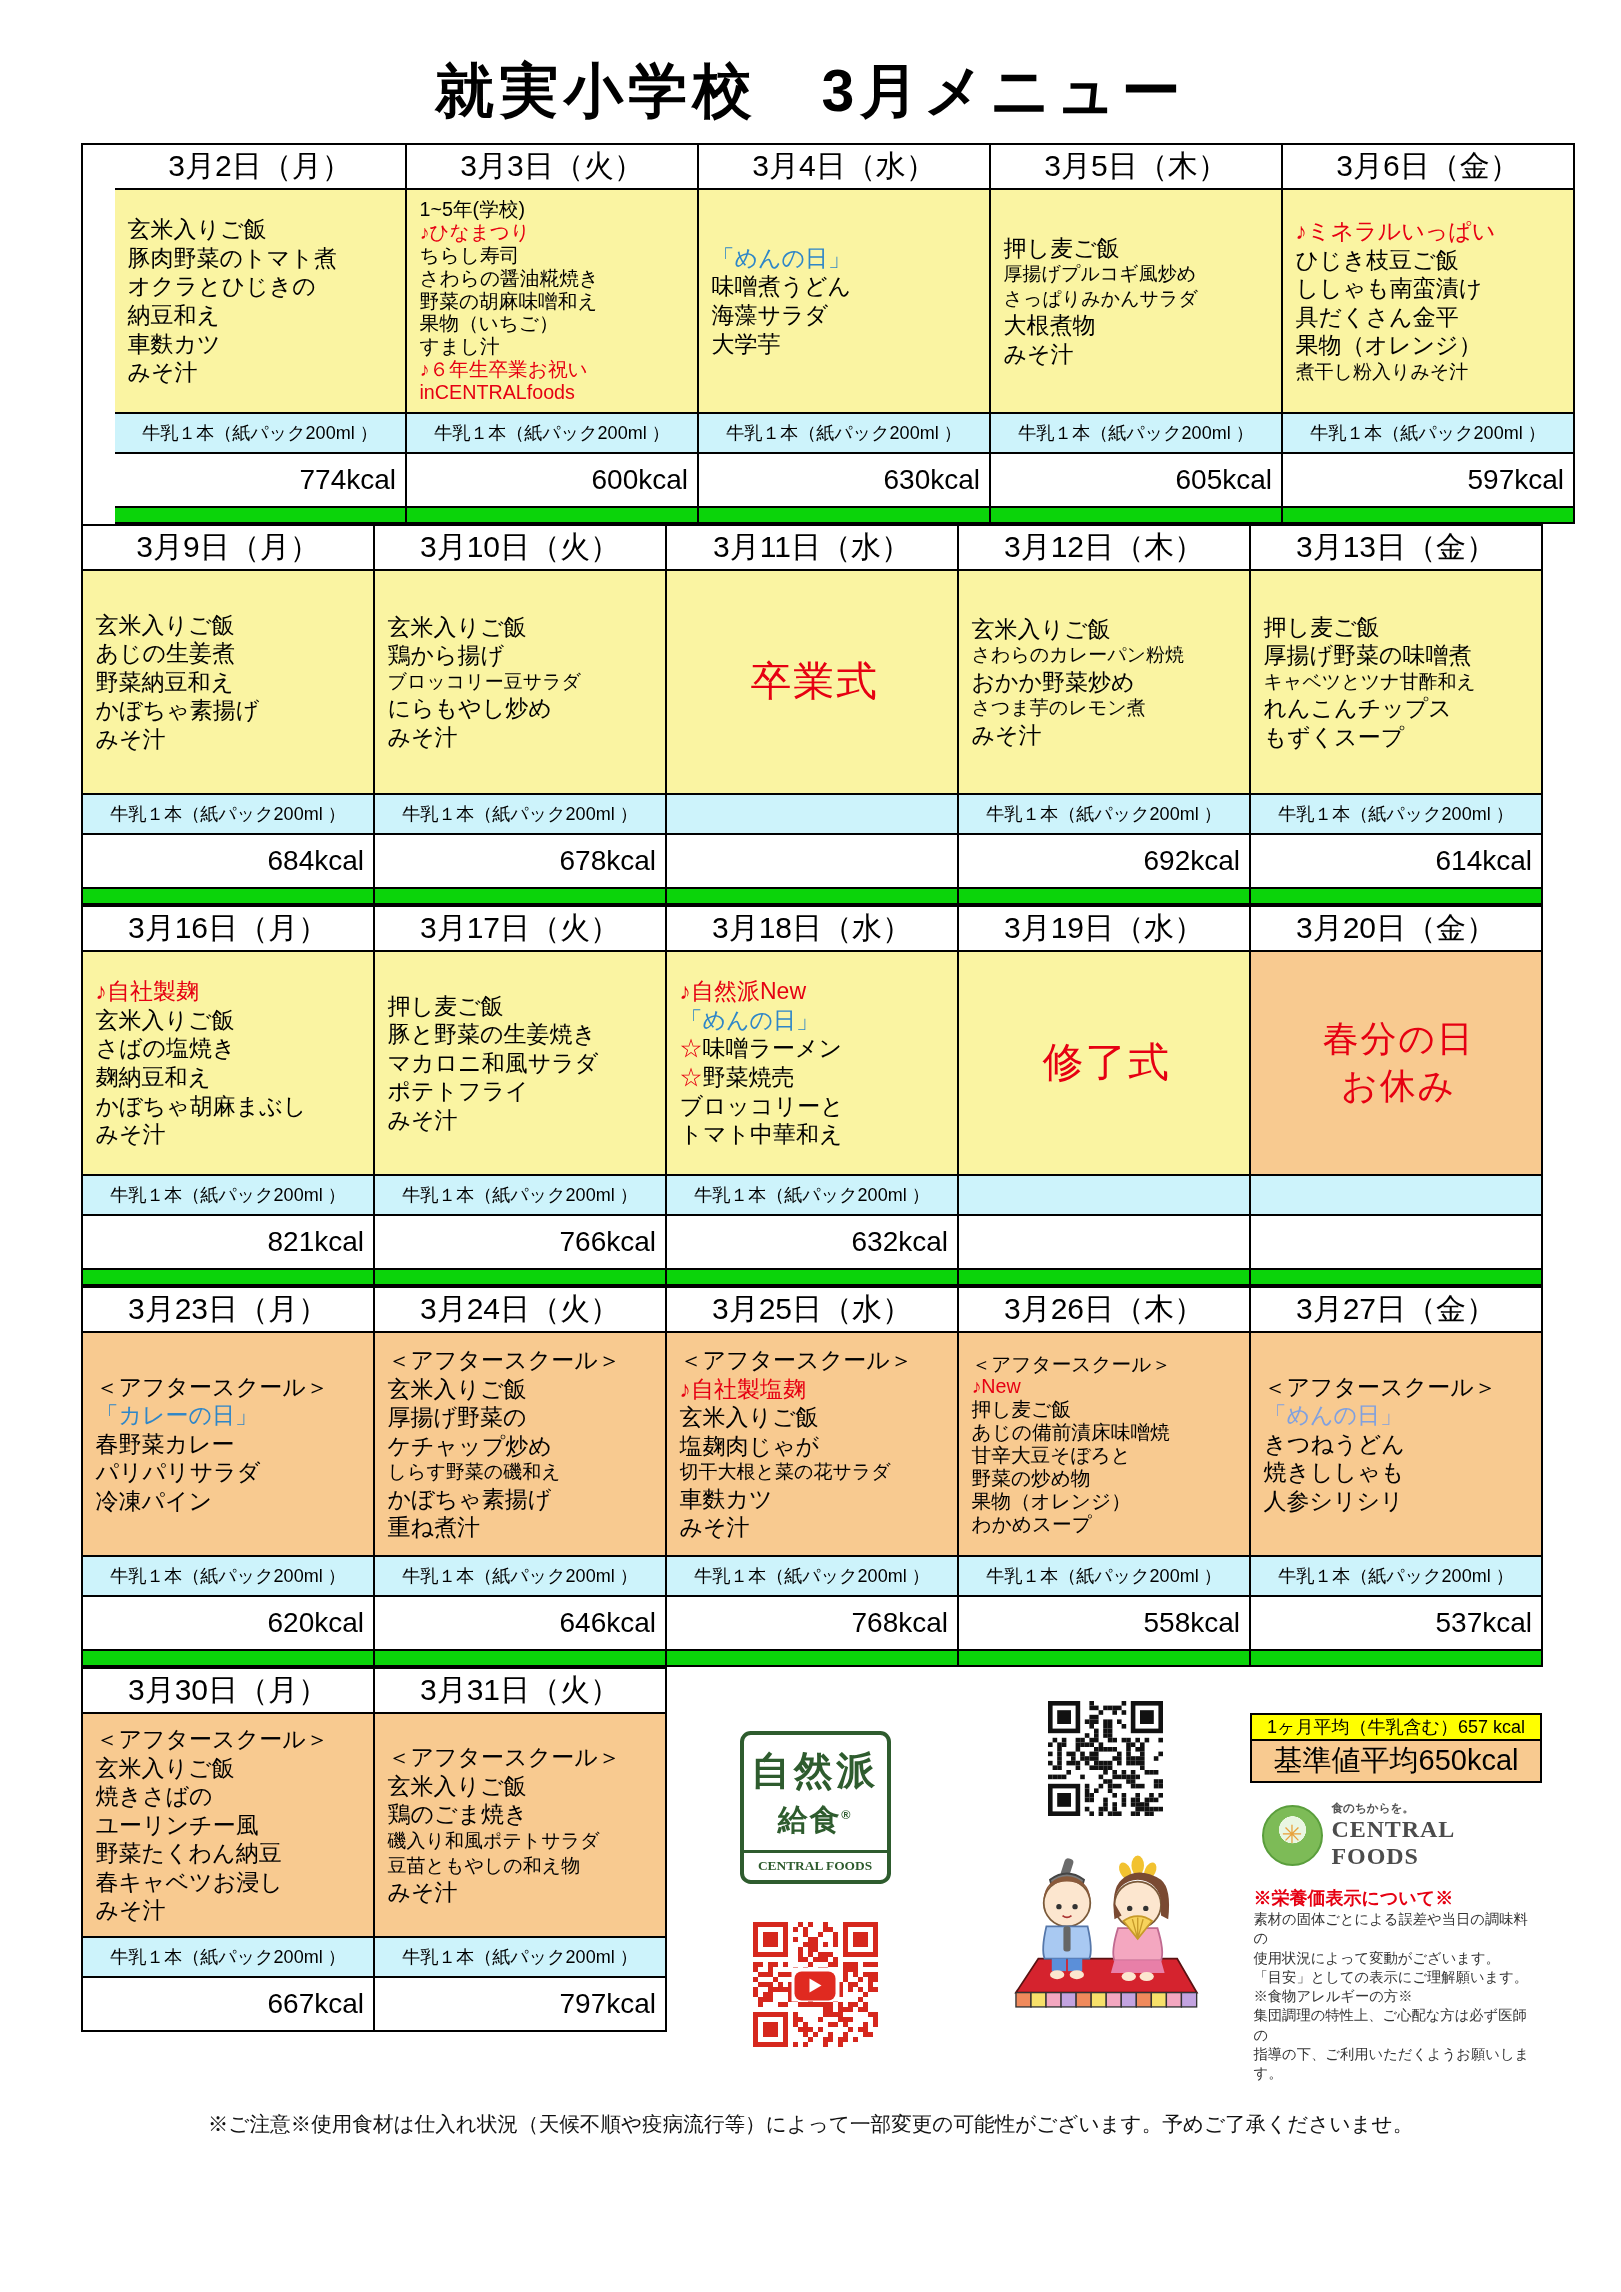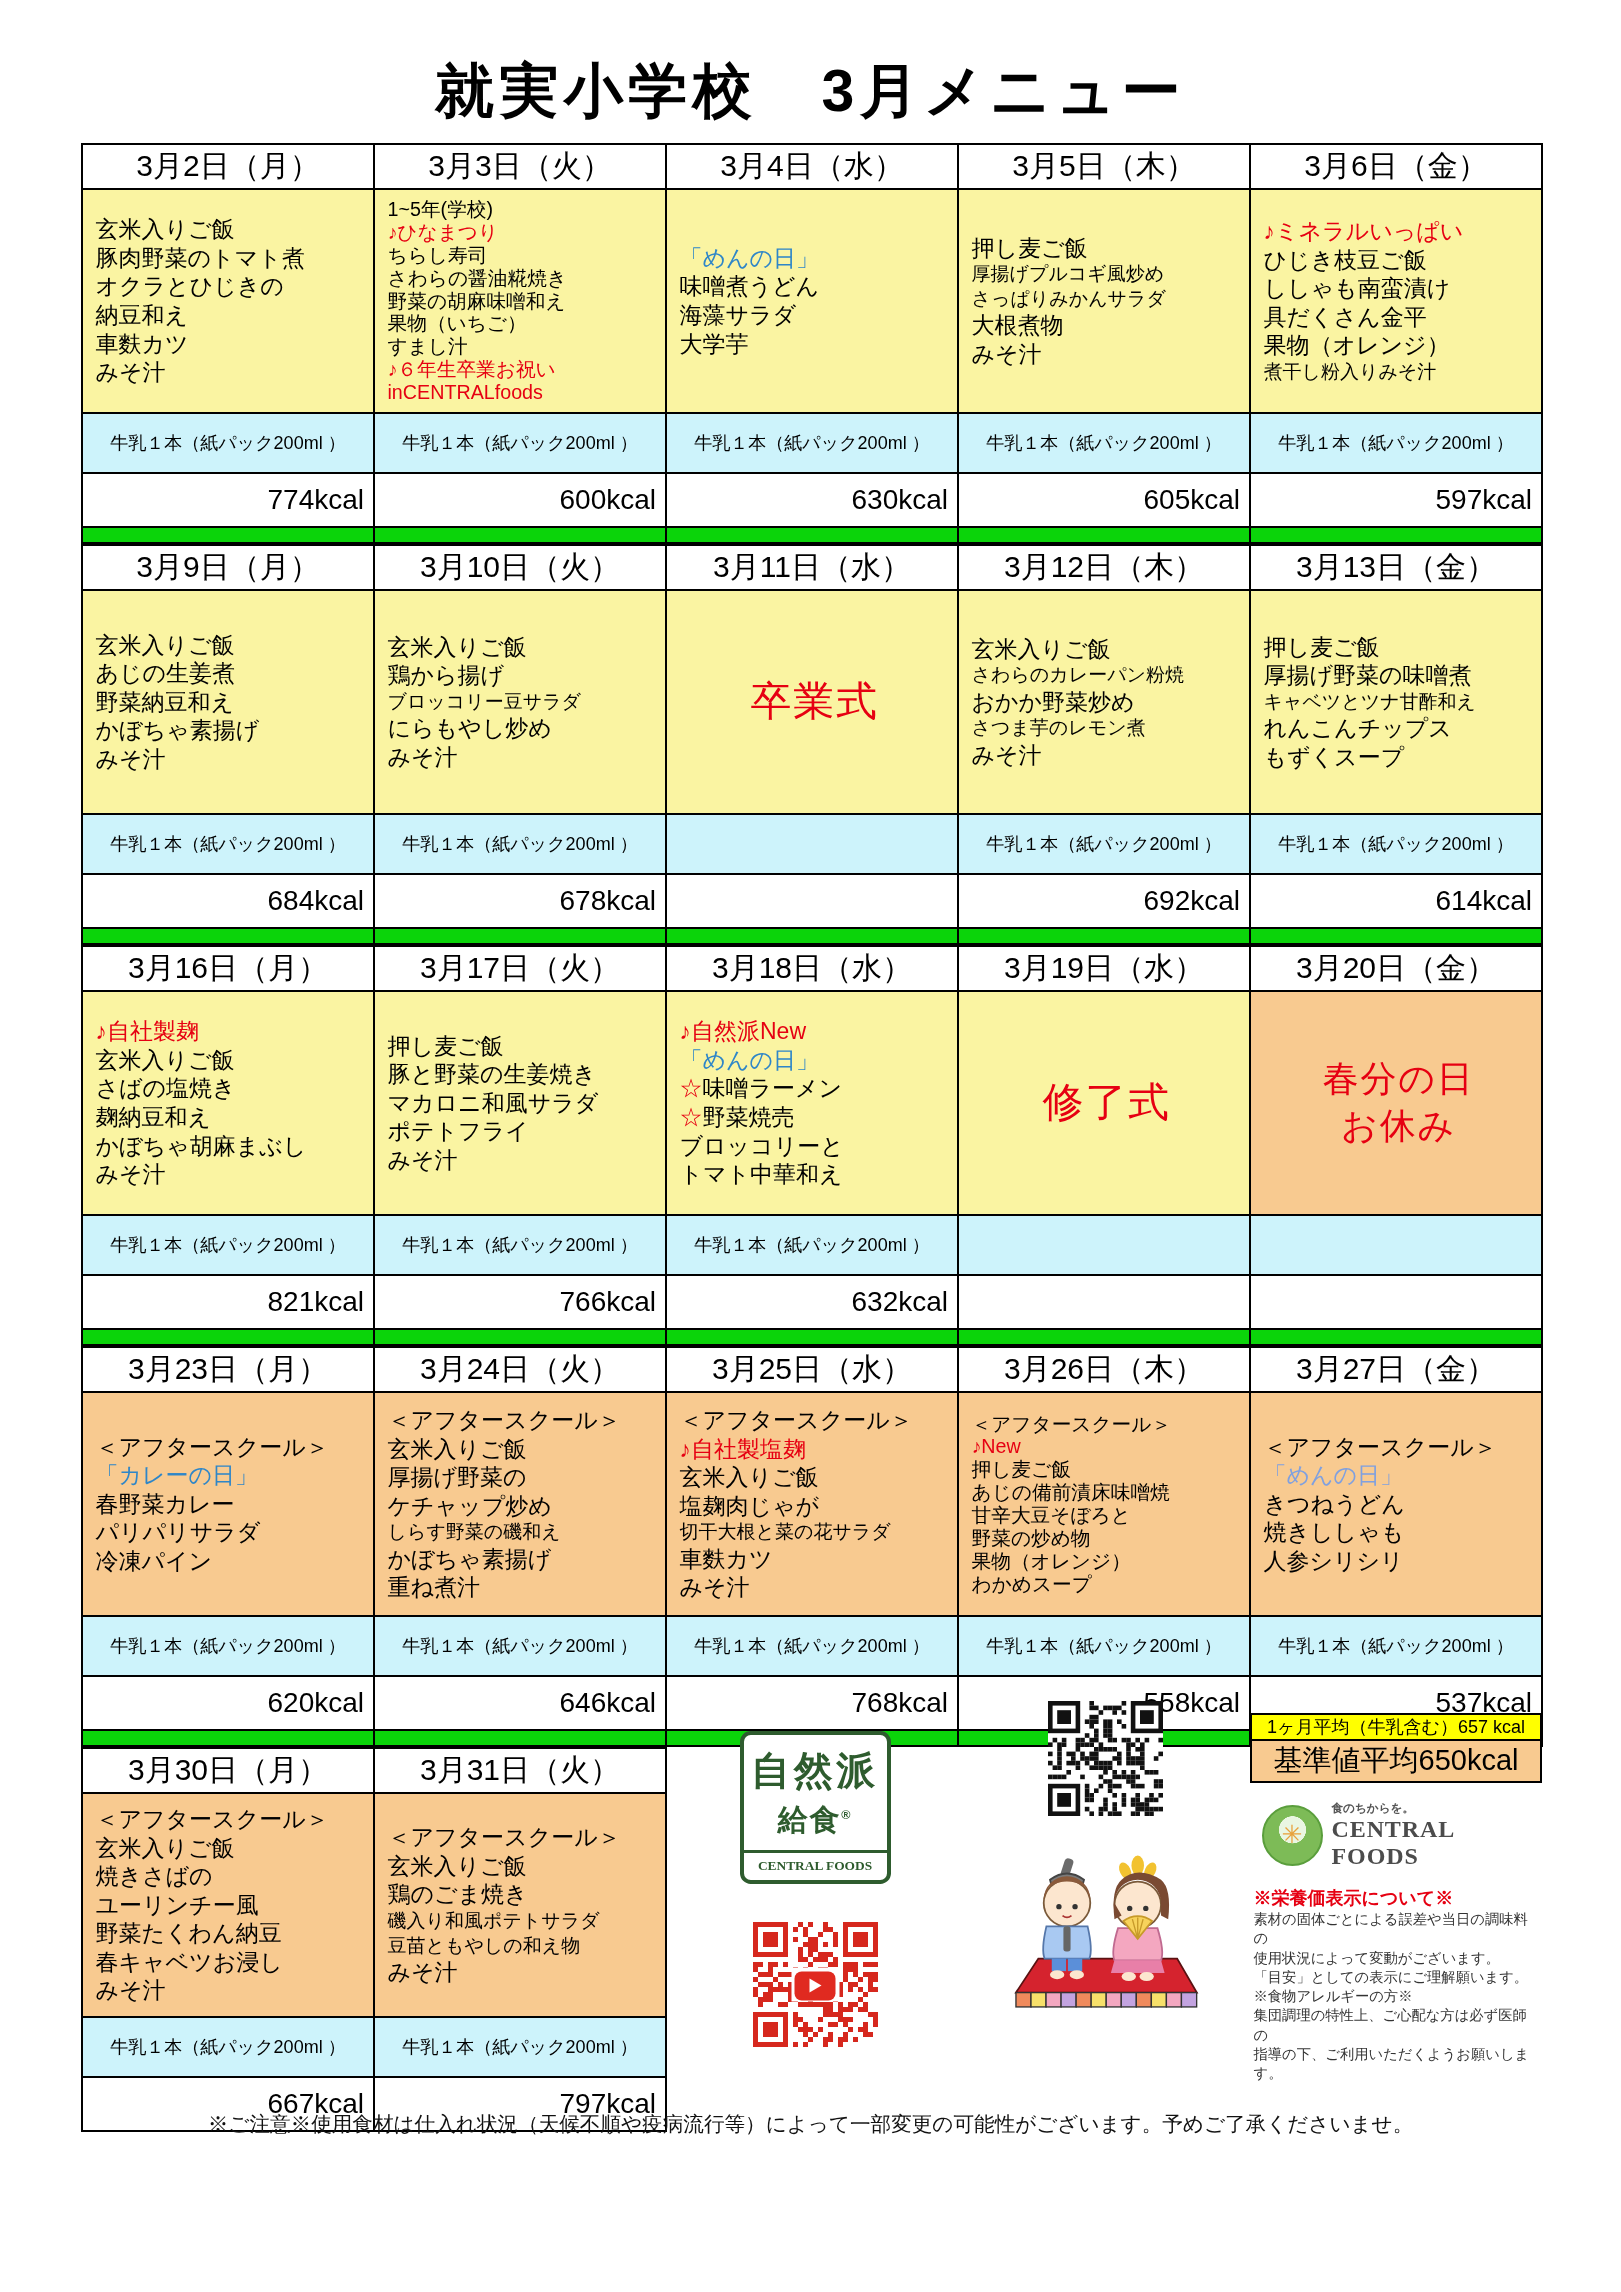--- a/index.html
+++ b/index.html
@@ -18,21 +18,21 @@
   .line{font-size:23px;line-height:1.24;white-space:nowrap;}
   .line.small{font-size:19px;line-height:1.3;}
   .compact .line{font-size:19.7px;line-height:1.16;}
   .c-r{color:var(--red);}
   .c-b{color:var(--blue);}
   .c-b2{color:var(--blue-light);}
   .star{color:var(--red);}
   .notice-cell{align-items:center;justify-content:center;}
   .notice-line{font-size:41px;color:var(--red);line-height:1.3;letter-spacing:1.8px;}
   .notice-line.two{font-size:36px;}
-  .cell-milk{height:60px;background:var(--milk-blue);display:flex;align-items:center;justify-content:center;
+  .cell-milk{height:40px;background:var(--milk-blue);display:flex;align-items:center;justify-content:center;
              font-size:18px;}
   .cell-kcal{height:54px;display:flex;align-items:center;justify-content:flex-end;
              font-size:28px;padding-right:9px;}
   .cell-green{height:16px;background:var(--green-bar);}
   .free-area{position:absolute;left:589px;top:1558px;width:872px;height:376px;display:flex;}
   .free-col{width:292px;display:flex;flex-direction:column;align-items:center;}
   .shizenha-box{margin-top:30px;width:143px;border:4.5px solid var(--logo-green);border-radius:10.7px;
                 background:#fff;text-align:center;padding-top:9px;}
   .shizenha-main{font-size:39px;font-weight:bold;color:var(--logo-green);letter-spacing:3.6px;}
   .shizenha-sub{font-size:30px;font-weight:bold;color:var(--logo-green);letter-spacing:1.8px;margin-top:1.8px;}
@@ -65,21 +65,21 @@
   .footer-note{position:absolute;left:0;top:2110px;width:100%;text-align:center;font-size:20.6px;color:#111;}
 </style>
 </head>
 <body>
 
 <div class="page">
   <div class="title">就実小学校　3月メニュー</div>
 
   <div class="menu-table">
     <div id="weeks">
-        <div class="week" style="grid-template-columns: repeat(5, 292px);">
+        <div class="week" style="grid-template-columns: repeat(5, 292px); padding-left: 32px;">
           <div class="cell cell-header">3月2日（月）</div>
           <div class="cell cell-header">3月3日（火）</div>
           <div class="cell cell-header">3月4日（水）</div>
           <div class="cell cell-header">3月5日（木）</div>
           <div class="cell cell-header">3月6日（金）</div>
           <div class="cell cell-menu">
             <div class="line">玄米入りご飯</div>
             <div class="line">豚肉野菜のトマト煮</div>
             <div class="line">オクラとひじきの</div>
             <div class="line">納豆和え</div>

